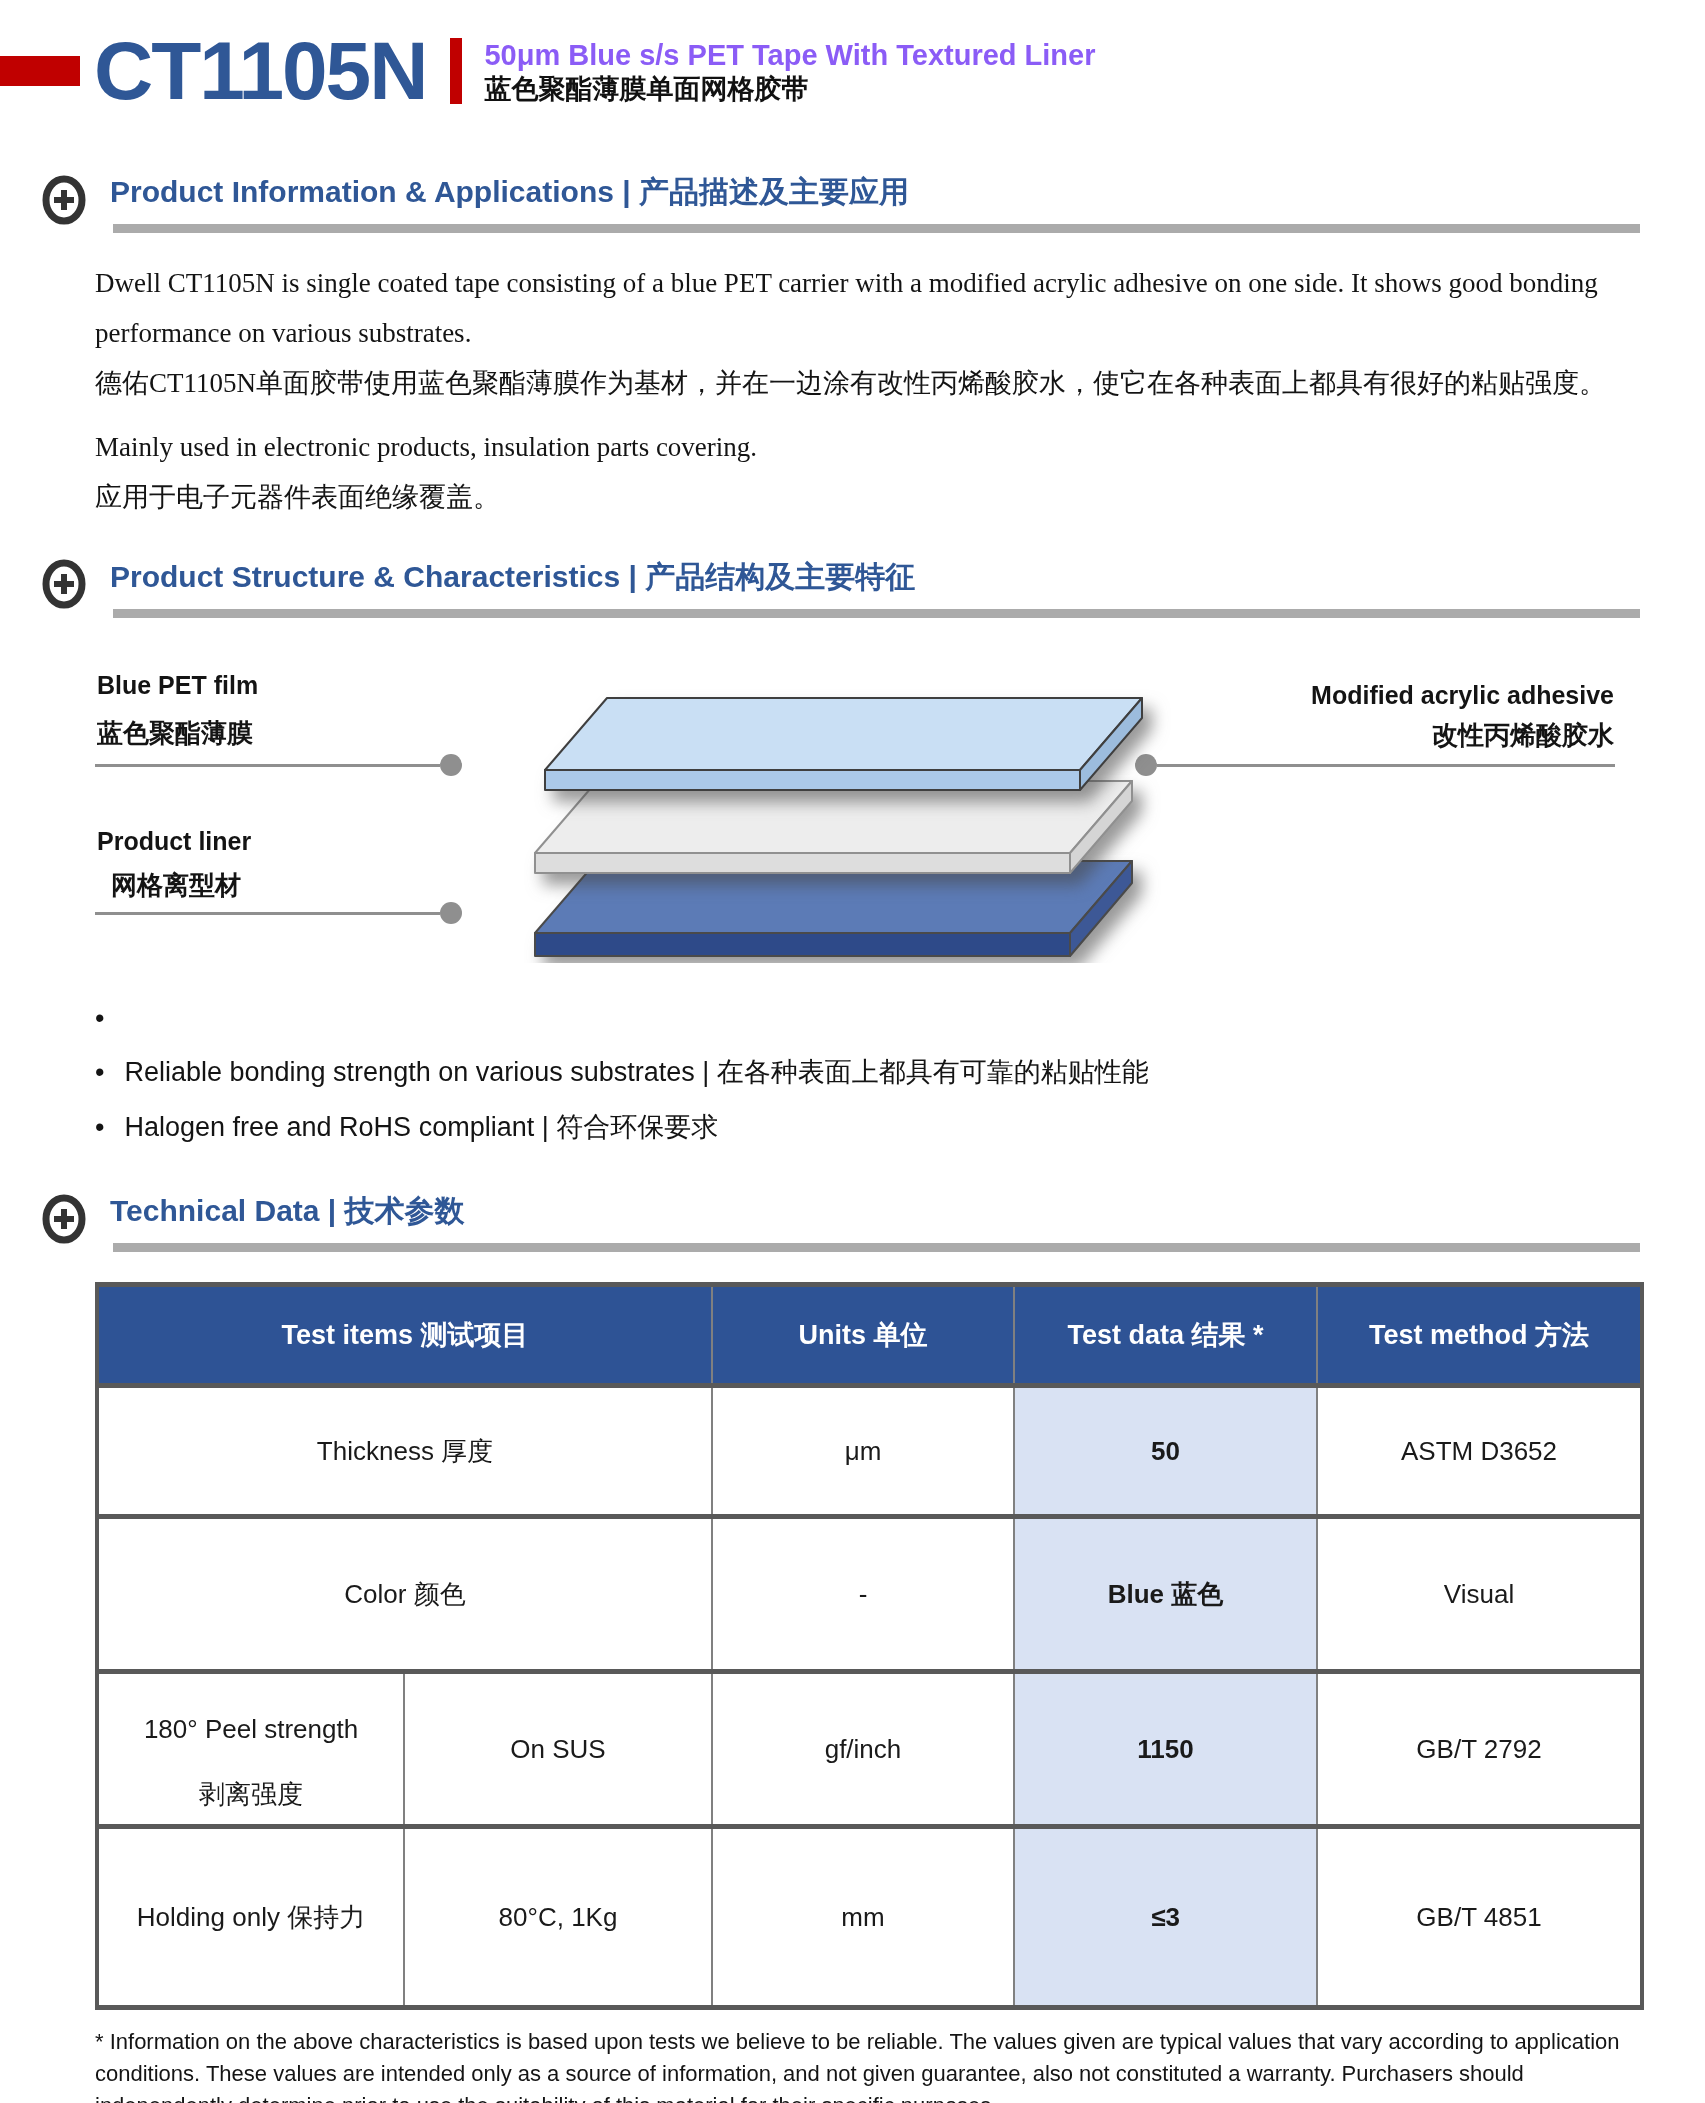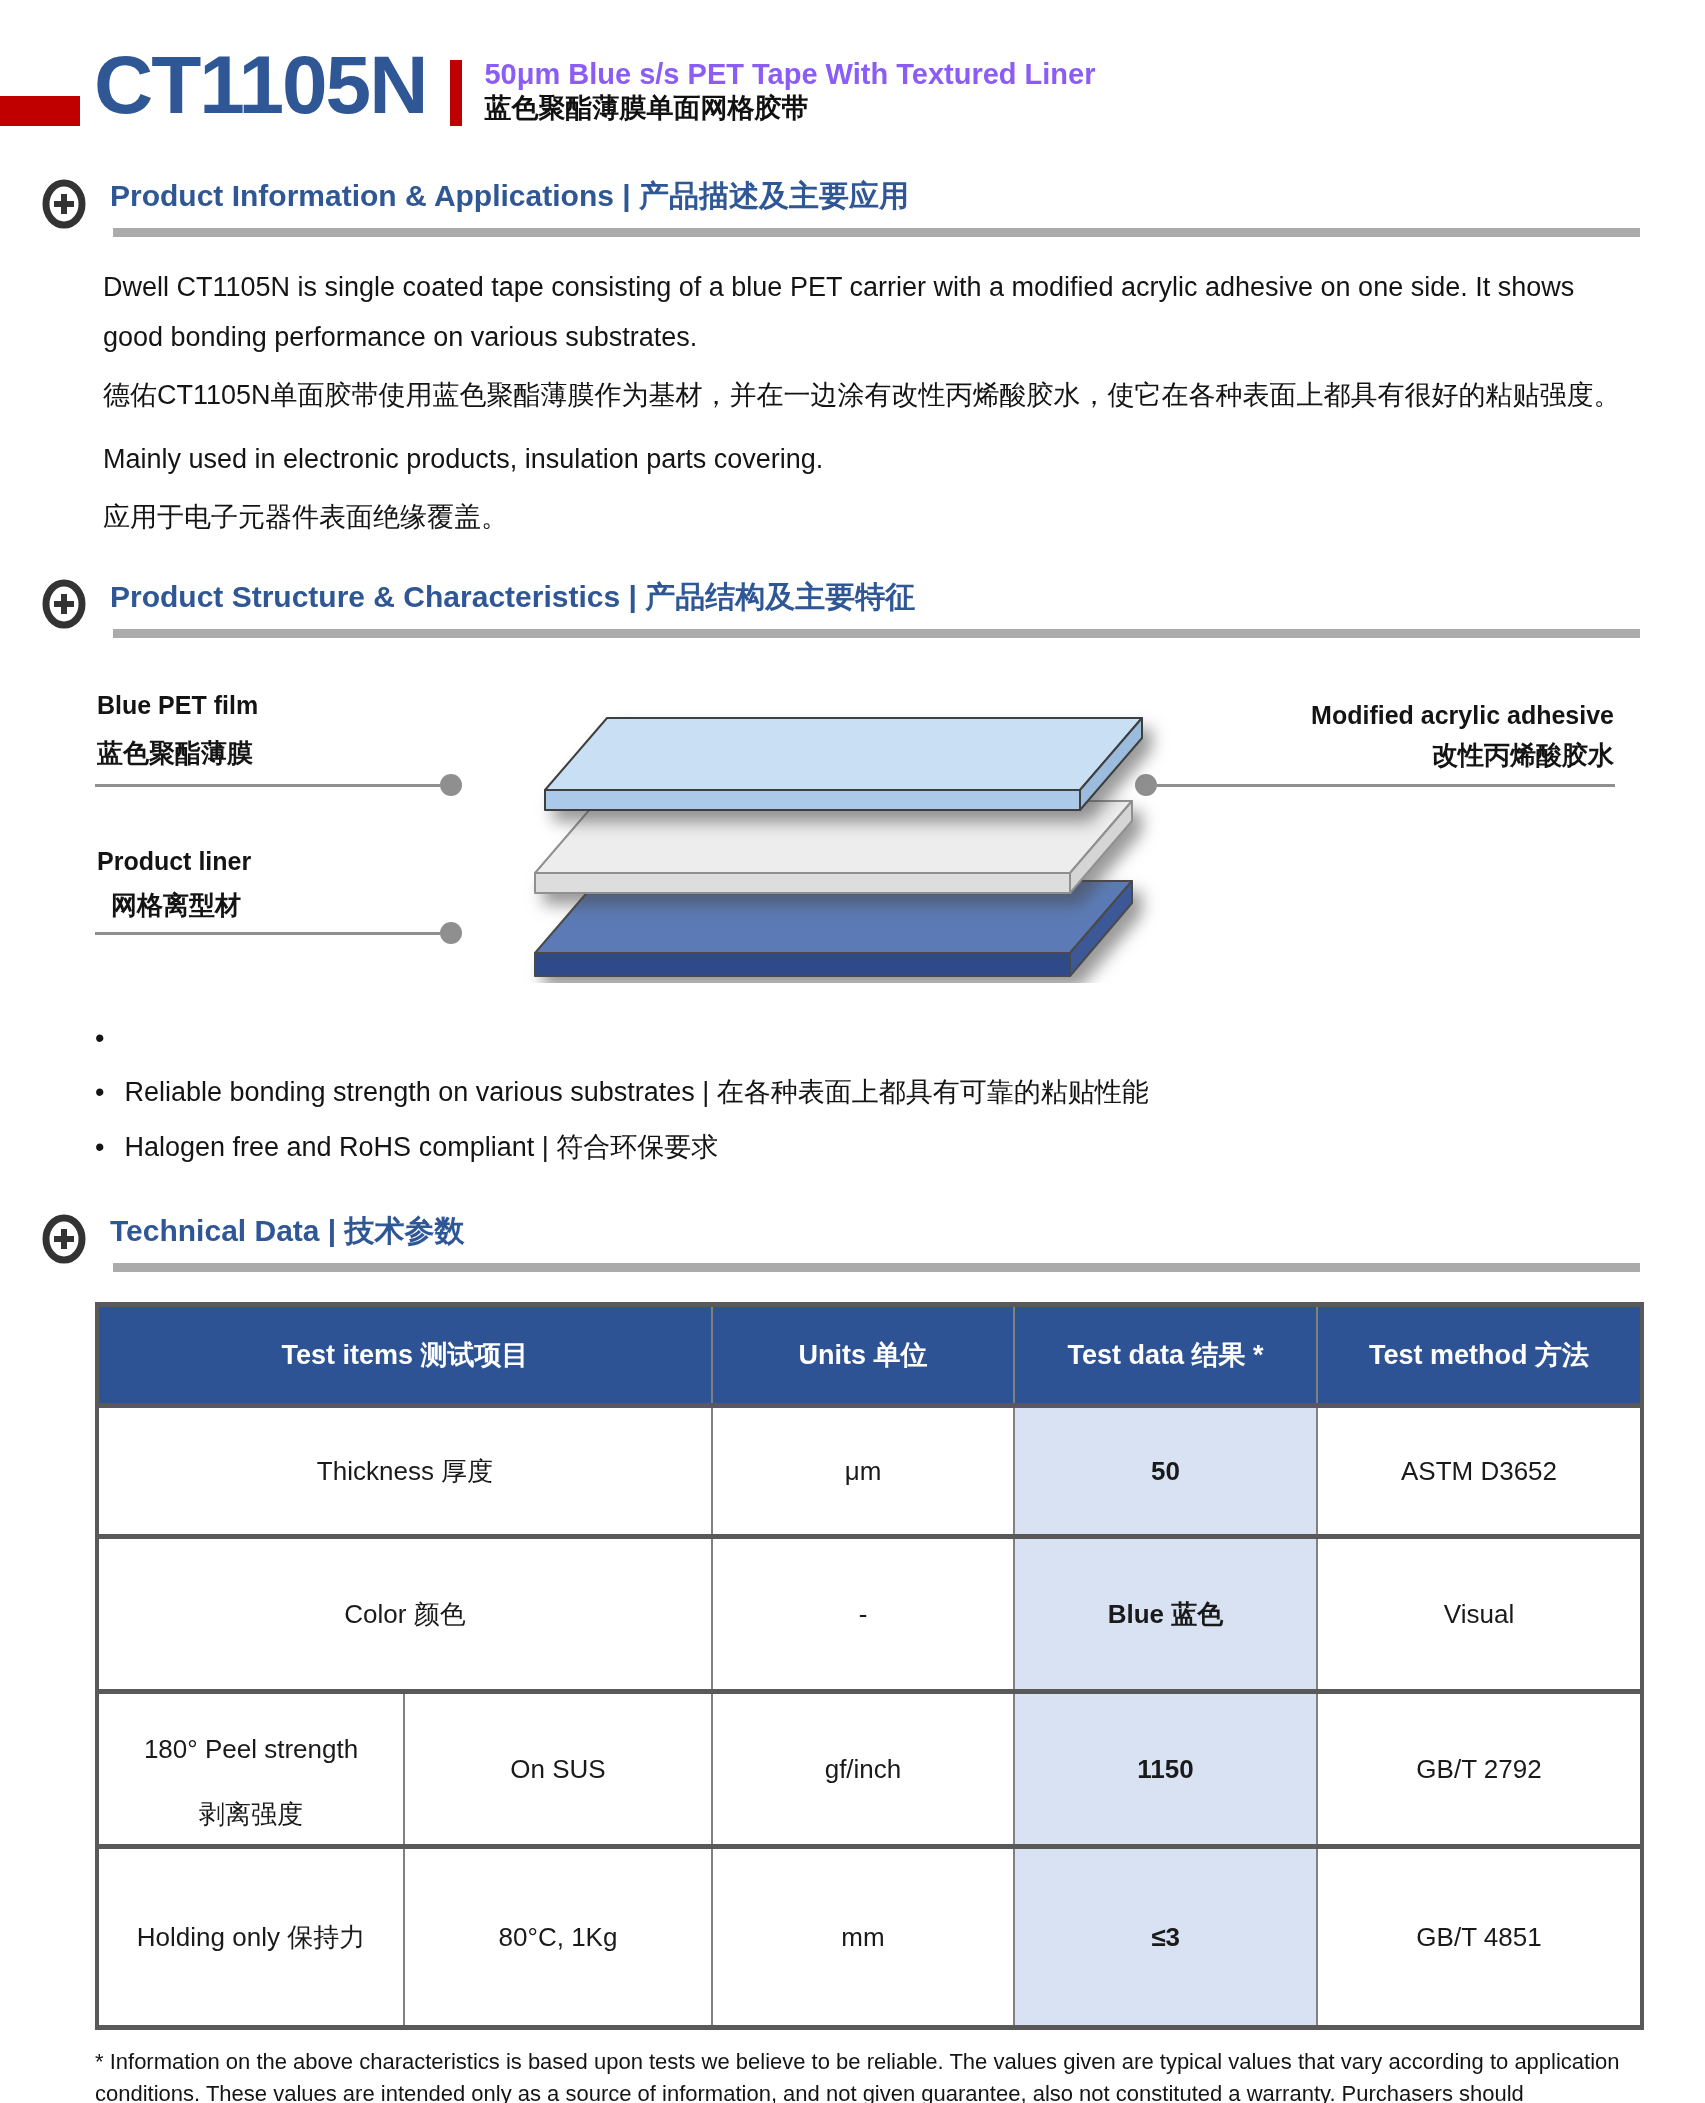--- a/index.html
+++ b/index.html
@@ -2,40 +2,40 @@
 <html><head>
 <meta charset="utf-8">
 <style>
   html,body { margin:0; padding:0; background:#e8e8e8; }
   .page {
     width:1705px; height:2103px; background:#ffffff; position:relative;
     overflow:hidden; margin:0 auto;
     font-family:"Liberation Sans","DejaVu Sans",sans-serif; color:#1a1a1a;
   }
   
-  .header { display:flex; align-items:flex-end; padding-top:24px; height:102px; }
+  .header { display:flex; align-items:center; padding-top:12px; height:102px;margin-top:8px; }
   .red-dash { width:80px; height:30px; background:#C00000; flex:0 0 auto; }
   .product-code { font-size:82px; font-weight:700; color:#2F5796; margin-left:14px;
                   letter-spacing:-2px; line-height:1; white-space:nowrap; }
   .red-vbar { width:12px; height:66px; background:#C00000; margin:0 22px 0 24px; flex:0 0 auto; }
   .title-block { line-height:1.25; padding-top:2px; }
   .title-en { font-size:29px; font-weight:700; color:#8b5cf6; }
   .title-zh { font-size:27px; font-weight:700; color:#111; }
   
   .section { margin:0 65px 0 42px; display:flex; align-items:center; gap:24px; }
   .sec-info { margin-top:46px; }
   .sec-structure { margin-top:30px; }
   .sec-technical { margin-top:42px; }
   .plus-icon { flex:0 0 auto; margin-top:2px; }
   .section-text-col { flex:1; }
   .section-title { font-size:30px; font-weight:700; color:#2F5796; padding-top:4px; }
   .section-bar { height:9px; background:#ABABAB; margin-top:11px; margin-left:3px; }
   
   .copy { margin:26px 65px 0 95px; font-size:27px; line-height:1.85; color:#141414; }
-  .copy p { margin:8px; }
+  .copy p { margin:0;font-family:Liberation Serif, serif; }
   .copy .p2 { margin-top:14px; }
   
   .diagram { position:relative; height:312px; margin:40px 65px 0 95px; }
   .dlabel { position:absolute; font-weight:700; font-size:25px; color:#141414; line-height:1.2; }
   .lab-pet-en { left:2px; top:12px; }
   .lab-pet-zh { left:2px; top:60px; font-size:26px; }
   .lab-liner-en { left:2px; top:168px; }
   .lab-liner-zh { left:16px; top:212px; font-size:26px; }
   .lab-adh-block { right:26px; top:22px; text-align:right; }
   .lab-adh-zh { font-size:26px; margin-top:10px; }

